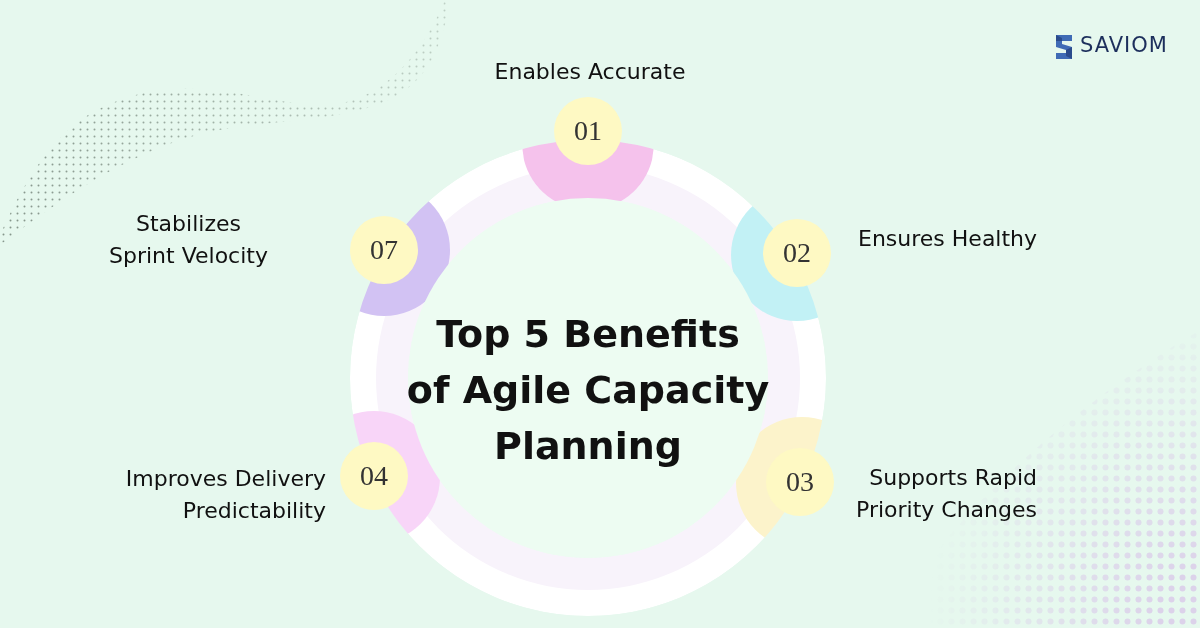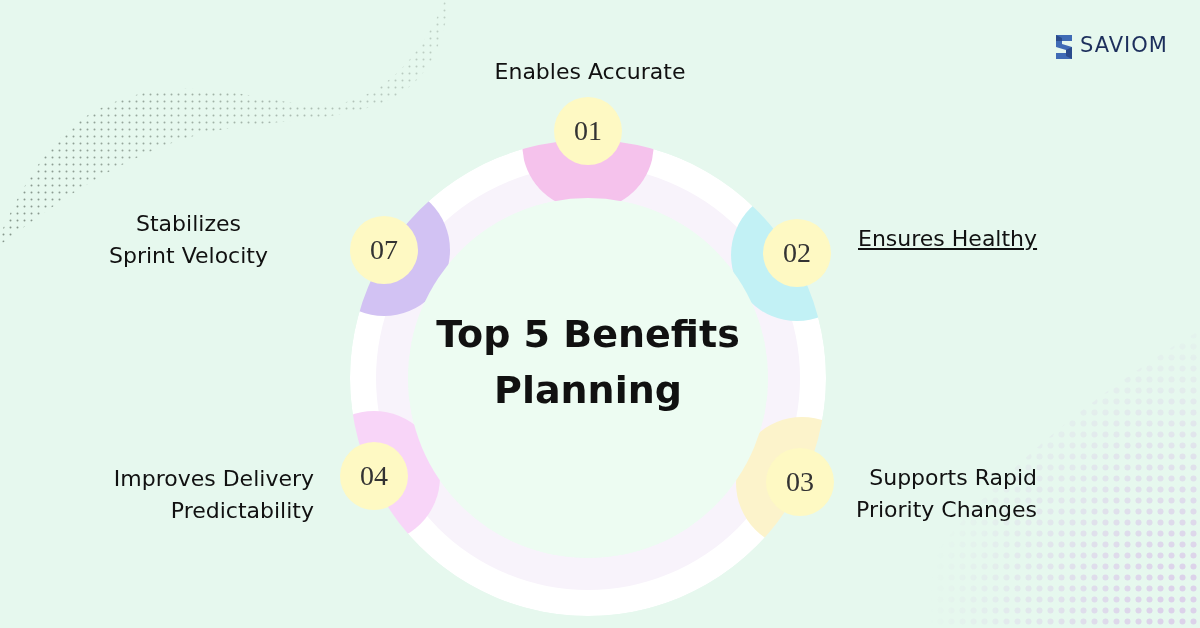--- a/index.html
+++ b/index.html
@@ -103,39 +103,40 @@
   <svg width="20" height="28" viewBox="0 0 20 28">
     <path d="M2 2 L18 2 L18 8 L8 8 L8 11 L18 14 L18 26 L2 26 L2 20 L12 20 L12 17 L2 14 Z" fill="#3f6bb5"></path>
     <path d="M2 2 L8 5 L8 8 L2 8 Z" fill="#2a4b8c"></path>
     <path d="M12 17 L18 14 L18 26 L12 23 Z" fill="#2a4b8c"></path>
   </svg>
   <span class="logo-text">SAVIOM</span>
 </div>
 
 <div class="title">
   <span>Top 5 Benefits</span>
+  <span>of Agile Capacity</span>
   <span>Planning</span>
 </div>
 
 <div class="num" style="left:554px; top:97px;">01</div>
 <div class="num" style="left:763px; top:219px;">02</div>
 <div class="num" style="left:766px; top:448px;">03</div>
 <div class="num" style="left:340px; top:442px;">04</div>
 <div class="num" style="left:350px; top:216px;">07</div>
 
 <div class="label" style="left:440px; top:32px; width:300px; text-align:center;margin-top:24px;">
   <span>Enables Accurate</span>
 </div>
-<div class="label" style="left:858px; top:223px; text-align:center;text-decoration:underline;">
+<div class="label" style="left:858px; top:223px; text-align:center;">
   <span>Ensures Healthy</span>
 </div>
 <div class="label" style="left:856px; top:462px; text-align:right;">
   <span>Supports Rapid</span>
   <span>Priority Changes</span>
 </div>
-<div class="label" style="left:40px; top:463px; width:274px; text-align:right;">
+<div class="label" style="left:52px; top:463px; width:274px; text-align:right;">
   <span>Improves Delivery</span>
   <span>Predictability</span>
 </div>
 <div class="label" style="left:60px; top:208px; width:257px; text-align:center;">
   <span>Stabilizes</span>
   <span>Sprint Velocity</span>
 </div>
 
 </body></html>

